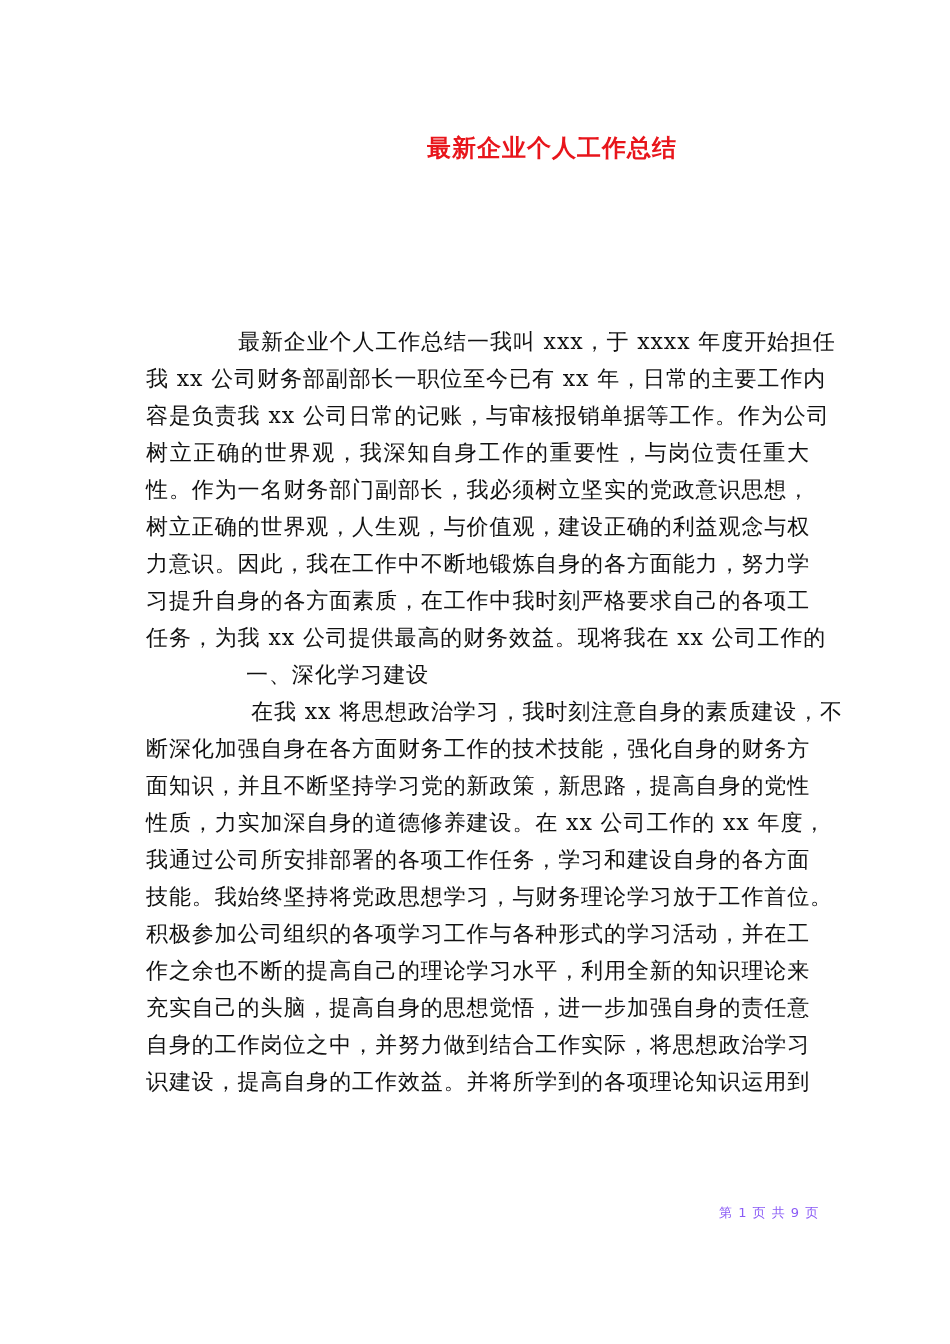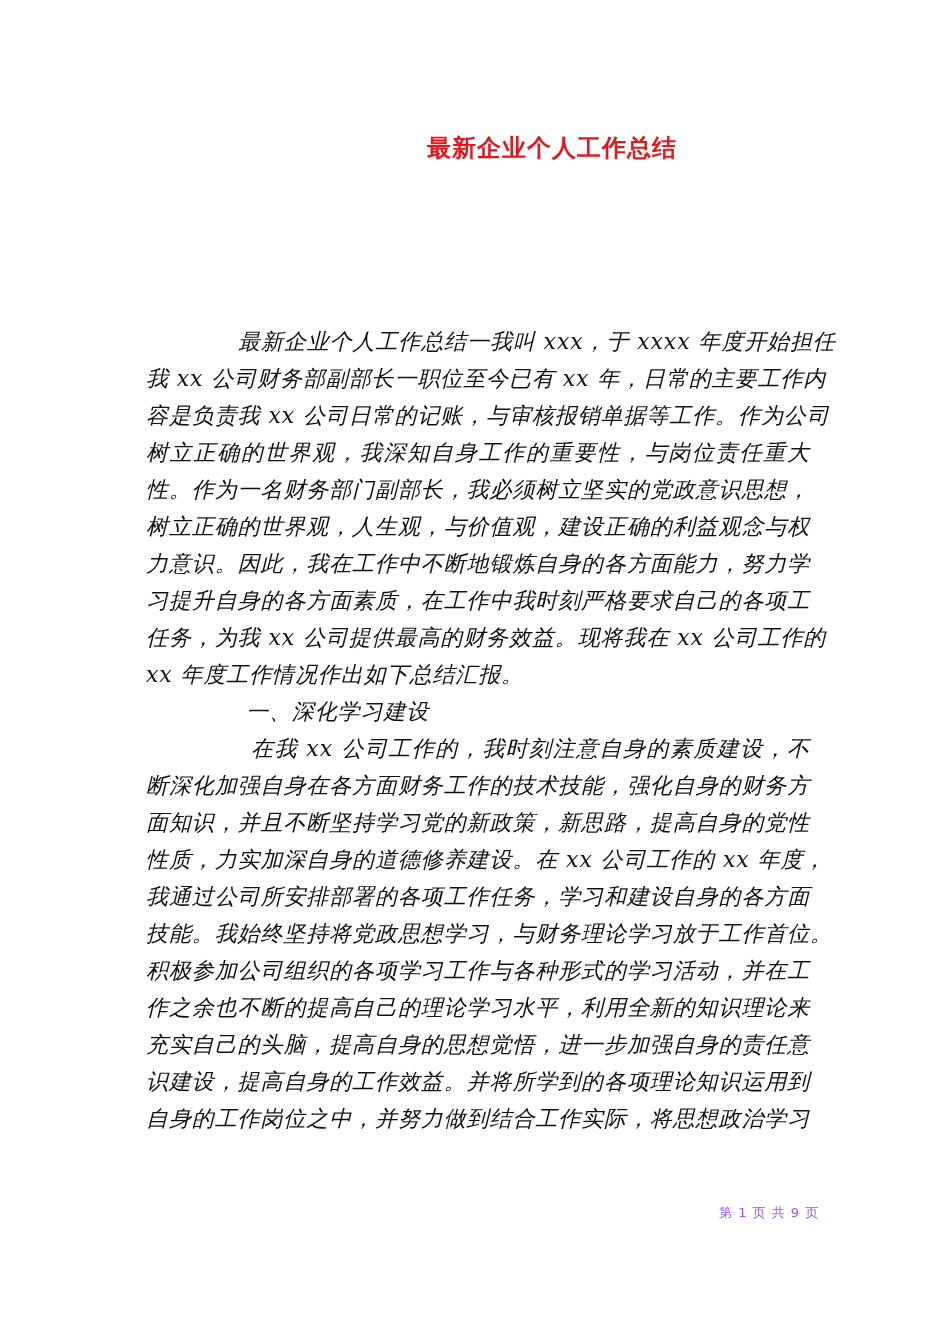--- a/index.html
+++ b/index.html
@@ -5,21 +5,21 @@
   html, body { margin: 0; padding: 0; background: #ffffff; }
   body { width: 950px; height: 1344px; position: relative; overflow: hidden;
          font-family: "DejaVu Serif", "Liberation Serif", serif; color: #111111; }
   .page { position: absolute; left: 1px; top: 0; width: 906px; height: 1344px; background: #ffffff; }
   .title { position: absolute; top: 132px; left: 0; width: 950px; text-align: center;
            padding-left: 152px; box-sizing: border-box;
            font-family: "DejaVu Sans", "Liberation Sans", sans-serif;
            font-size: 24px; font-weight: bold; color: #e8151b; letter-spacing: 1px; }
   .body { position: absolute; left: 145px; top: 323px; width: 664px; }
   .line { height: 37px; line-height: 37px; font-size: 22px; white-space: nowrap;
-          letter-spacing: 0.9px; text-align: justify; text-align-last: justify; font-style: italic; }
+          letter-spacing: 0.9px; text-align: justify; text-align-last: justify; }
   .line.last { text-align-last: left; }
   .line.indent { padding-left: 92px; }
   .line.heading { padding-left: 100px; text-align-last: left; }
   .line.indent2 { padding-left: 105px; }
   .footer { position: absolute; top: 1204px; left: 718px; font-size: 13px; color: #8b5cf6;
             font-family: "DejaVu Sans", "Liberation Sans", sans-serif; letter-spacing: 1px; }
 </style>
 </head>
 <body>
 
@@ -30,31 +30,30 @@
 
     <div class="line indent">最新企业个人工作总结一我叫 xxx，于 xxxx 年度开始担任</div>
     <div class="line">我 xx 公司财务部副部长一职位至今已有 xx 年，日常的主要工作内</div>
     <div class="line">容是负责我 xx 公司日常的记账，与审核报销单据等工作。作为公司</div>
     <div class="line">树立正确的世界观，我深知自身工作的重要性，与岗位责任重大</div>
     <div class="line">性。作为一名财务部门副部长，我必须树立坚实的党政意识思想，</div>
     <div class="line">树立正确的世界观，人生观，与价值观，建设正确的利益观念与权</div>
     <div class="line">力意识。因此，我在工作中不断地锻炼自身的各方面能力，努力学</div>
     <div class="line">习提升自身的各方面素质，在工作中我时刻严格要求自己的各项工</div>
     <div class="line">任务，为我 xx 公司提供最高的财务效益。现将我在 xx 公司工作的</div>
-    <div class="line last">xx 年度工作情况作出如下总结汇报。</div>
 
     <div class="line heading">一、深化学习建设</div>
 
-    <div class="line indent2">在我 xx 公司工作的，我时刻注意自身的素质建设，不</div>
+    <div class="line indent2">在我 xx 将思想政治学习，我时刻注意自身的素质建设，不</div>
     <div class="line">断深化加强自身在各方面财务工作的技术技能，强化自身的财务方</div>
     <div class="line">面知识，并且不断坚持学习党的新政策，新思路，提高自身的党性</div>
     <div class="line">性质，力实加深自身的道德修养建设。在 xx 公司工作的 xx 年度，</div>
     <div class="line">我通过公司所安排部署的各项工作任务，学习和建设自身的各方面</div>
     <div class="line">技能。我始终坚持将党政思想学习，与财务理论学习放于工作首位。</div>
     <div class="line">积极参加公司组织的各项学习工作与各种形式的学习活动，并在工</div>
     <div class="line">作之余也不断的提高自己的理论学习水平，利用全新的知识理论来</div>
     <div class="line">充实自己的头脑，提高自身的思想觉悟，进一步加强自身的责任意</div>
+    <div class="line">自身的工作岗位之中，并努力做到结合工作实际，将思想政治学习</div>
     <div class="line">识建设，提高自身的工作效益。并将所学到的各项理论知识运用到</div>
-    <div class="line">自身的工作岗位之中，并努力做到结合工作实际，将思想政治学习</div>
   </div>
 
   <div class="footer">第 1 页 共 9 页</div>
 </div>
 
 </body></html>

